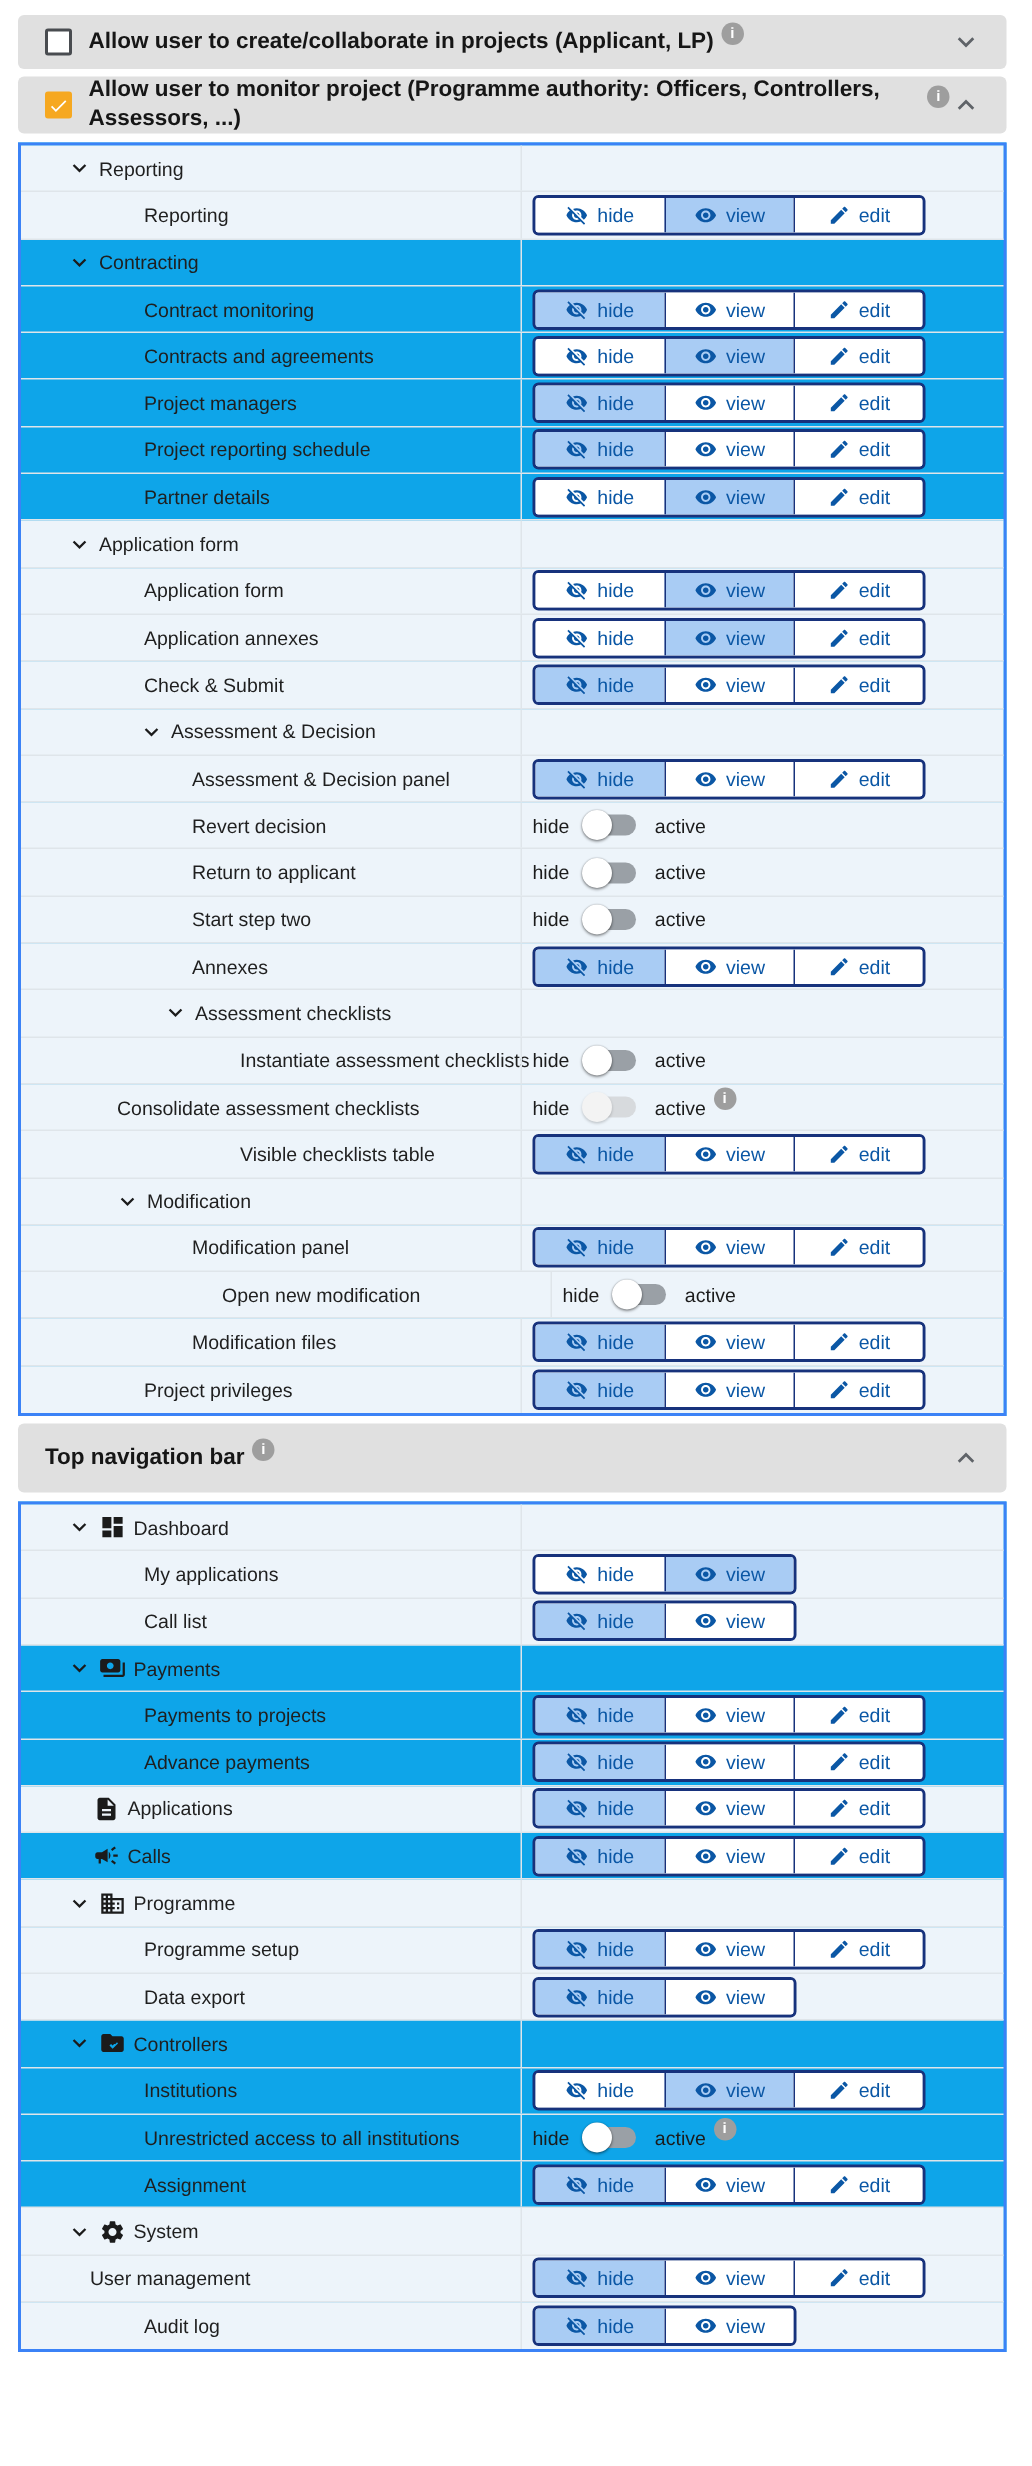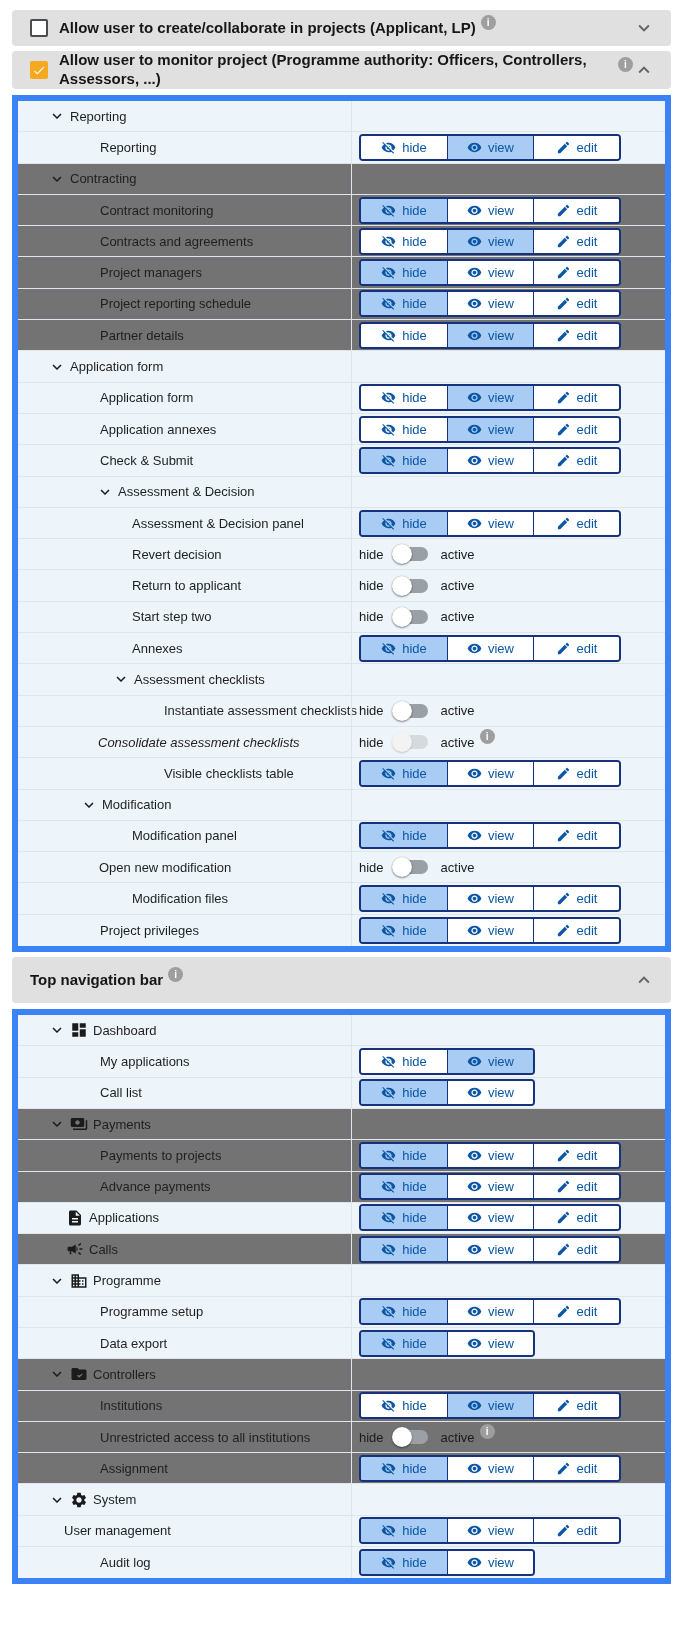--- a/index.html
+++ b/index.html
@@ -12,21 +12,21 @@
   .wrap{padding:10px 12px 0}
   .panel{margin-bottom:5px}
   .ph{display:flex;align-items:center;background:var(--header-bg);border-radius:4px;padding:0 16px 0 18px;cursor:pointer}
   .ph-create{height:36px}.ph-monitor{height:38px}.ph-topnav{height:46px}
   .ph-title{font-weight:700;font-size:15px;color:#161616;line-height:1.25}
   .ph-chev{width:22px;height:22px;color:#5f6368;margin-left:auto;flex:none}
   .cb{width:18px;height:18px;border:2px solid #494c50;border-radius:2px;background:#fff;margin-right:11px;flex:none;display:flex;align-items:center;justify-content:center}
   .cb.checked{background:var(--amber);border-color:var(--amber)}
   .cb svg{width:15px;height:15px;color:#fff}
   .info{width:15px;height:15px;border-radius:50%;background:var(--info);color:#fff;font-size:10px;font-weight:700;display:inline-flex;align-items:center;justify-content:center;transform:translateY(-6px);margin-left:5px;flex:none;font-style:normal}
-  .ptable{border:6px solid #3b82f6;margin-top:6px;background:#737373}
+  .ptable{border:2px solid #3b82f6;margin-top:6px;background:#0ea5e9}
   .row{display:flex;align-items:stretch;height:31.3px;border-bottom:1px solid var(--row-border)}
   .row:last-child{border-bottom:none}
   .row.tint{background:var(--tint)}
   .cell-l{width:333px;display:flex;align-items:center}
   .cell-r{flex:1;border-left:1px solid var(--row-border);display:flex;align-items:center;padding-left:7px}
   .rlabel{font-size:13px;color:#1f1f1f;white-space:nowrap}
   .row-chev{width:18px;height:18px;color:#1b1b1b;margin-right:4px;flex:none}
   .row-ic{width:18px;height:18px;color:#1b1b1b;margin-right:5px;flex:none}
   .seg{display:flex;border:2px solid var(--seg-border);border-radius:4px;background:#fff;overflow:hidden}
   .segbtn{display:flex;align-items:center;justify-content:center;gap:6px;width:86px;height:23px;background:#fff;border:none;border-left:1px solid var(--seg-border);padding:0;font:500 13px "Liberation Sans",sans-serif;color:var(--seg-text);cursor:pointer}
@@ -452,21 +452,21 @@
             </div>
             <div class="cell-r">
               <span class="tlabel">hide</span>
               <span class="toggle">
                 <span class="knob"></span>
               </span>
               <span class="tlabel">active</span>
             </div>
           </div>
           <div class="row tint">
-            <div class="cell-l" style="padding-left: 80px; font-style: italic;">
+            <div class="cell-l" style="padding-left: 64px;">
               <span class="rlabel">Consolidate assessment checklists</span>
             </div>
             <div class="cell-r">
               <span class="tlabel">hide</span>
               <span class="toggle disabled">
                 <span class="knob"></span>
               </span>
               <span class="tlabel">active</span>
               <span class="info">i</span>
             </div>
@@ -528,21 +528,21 @@
                 <button class="segbtn">
                   <svg viewBox="0 0 24 24" class="seg-ic">
                     <path d="M3 17.25V21h3.75L17.81 9.94l-3.75-3.75L3 17.25zM20.71 7.04c.39-.39.39-1.02 0-1.41l-2.34-2.34c-.39-.39-1.02-.39-1.41 0l-1.83 1.83 3.75 3.75 1.83-1.83z" fill="currentColor"></path>
                   </svg>
                   <span>edit</span>
                 </button>
               </div>
             </div>
           </div>
           <div class="row tint">
-            <div class="cell-l" style="padding-left: 81px;">
+            <div class="cell-l" style="padding-left: 114px; margin-left: 20px;">
               <span class="rlabel">Open new modification</span>
             </div>
             <div class="cell-r">
               <span class="tlabel">hide</span>
               <span class="toggle">
                 <span class="knob"></span>
               </span>
               <span class="tlabel">active</span>
             </div>
           </div>

